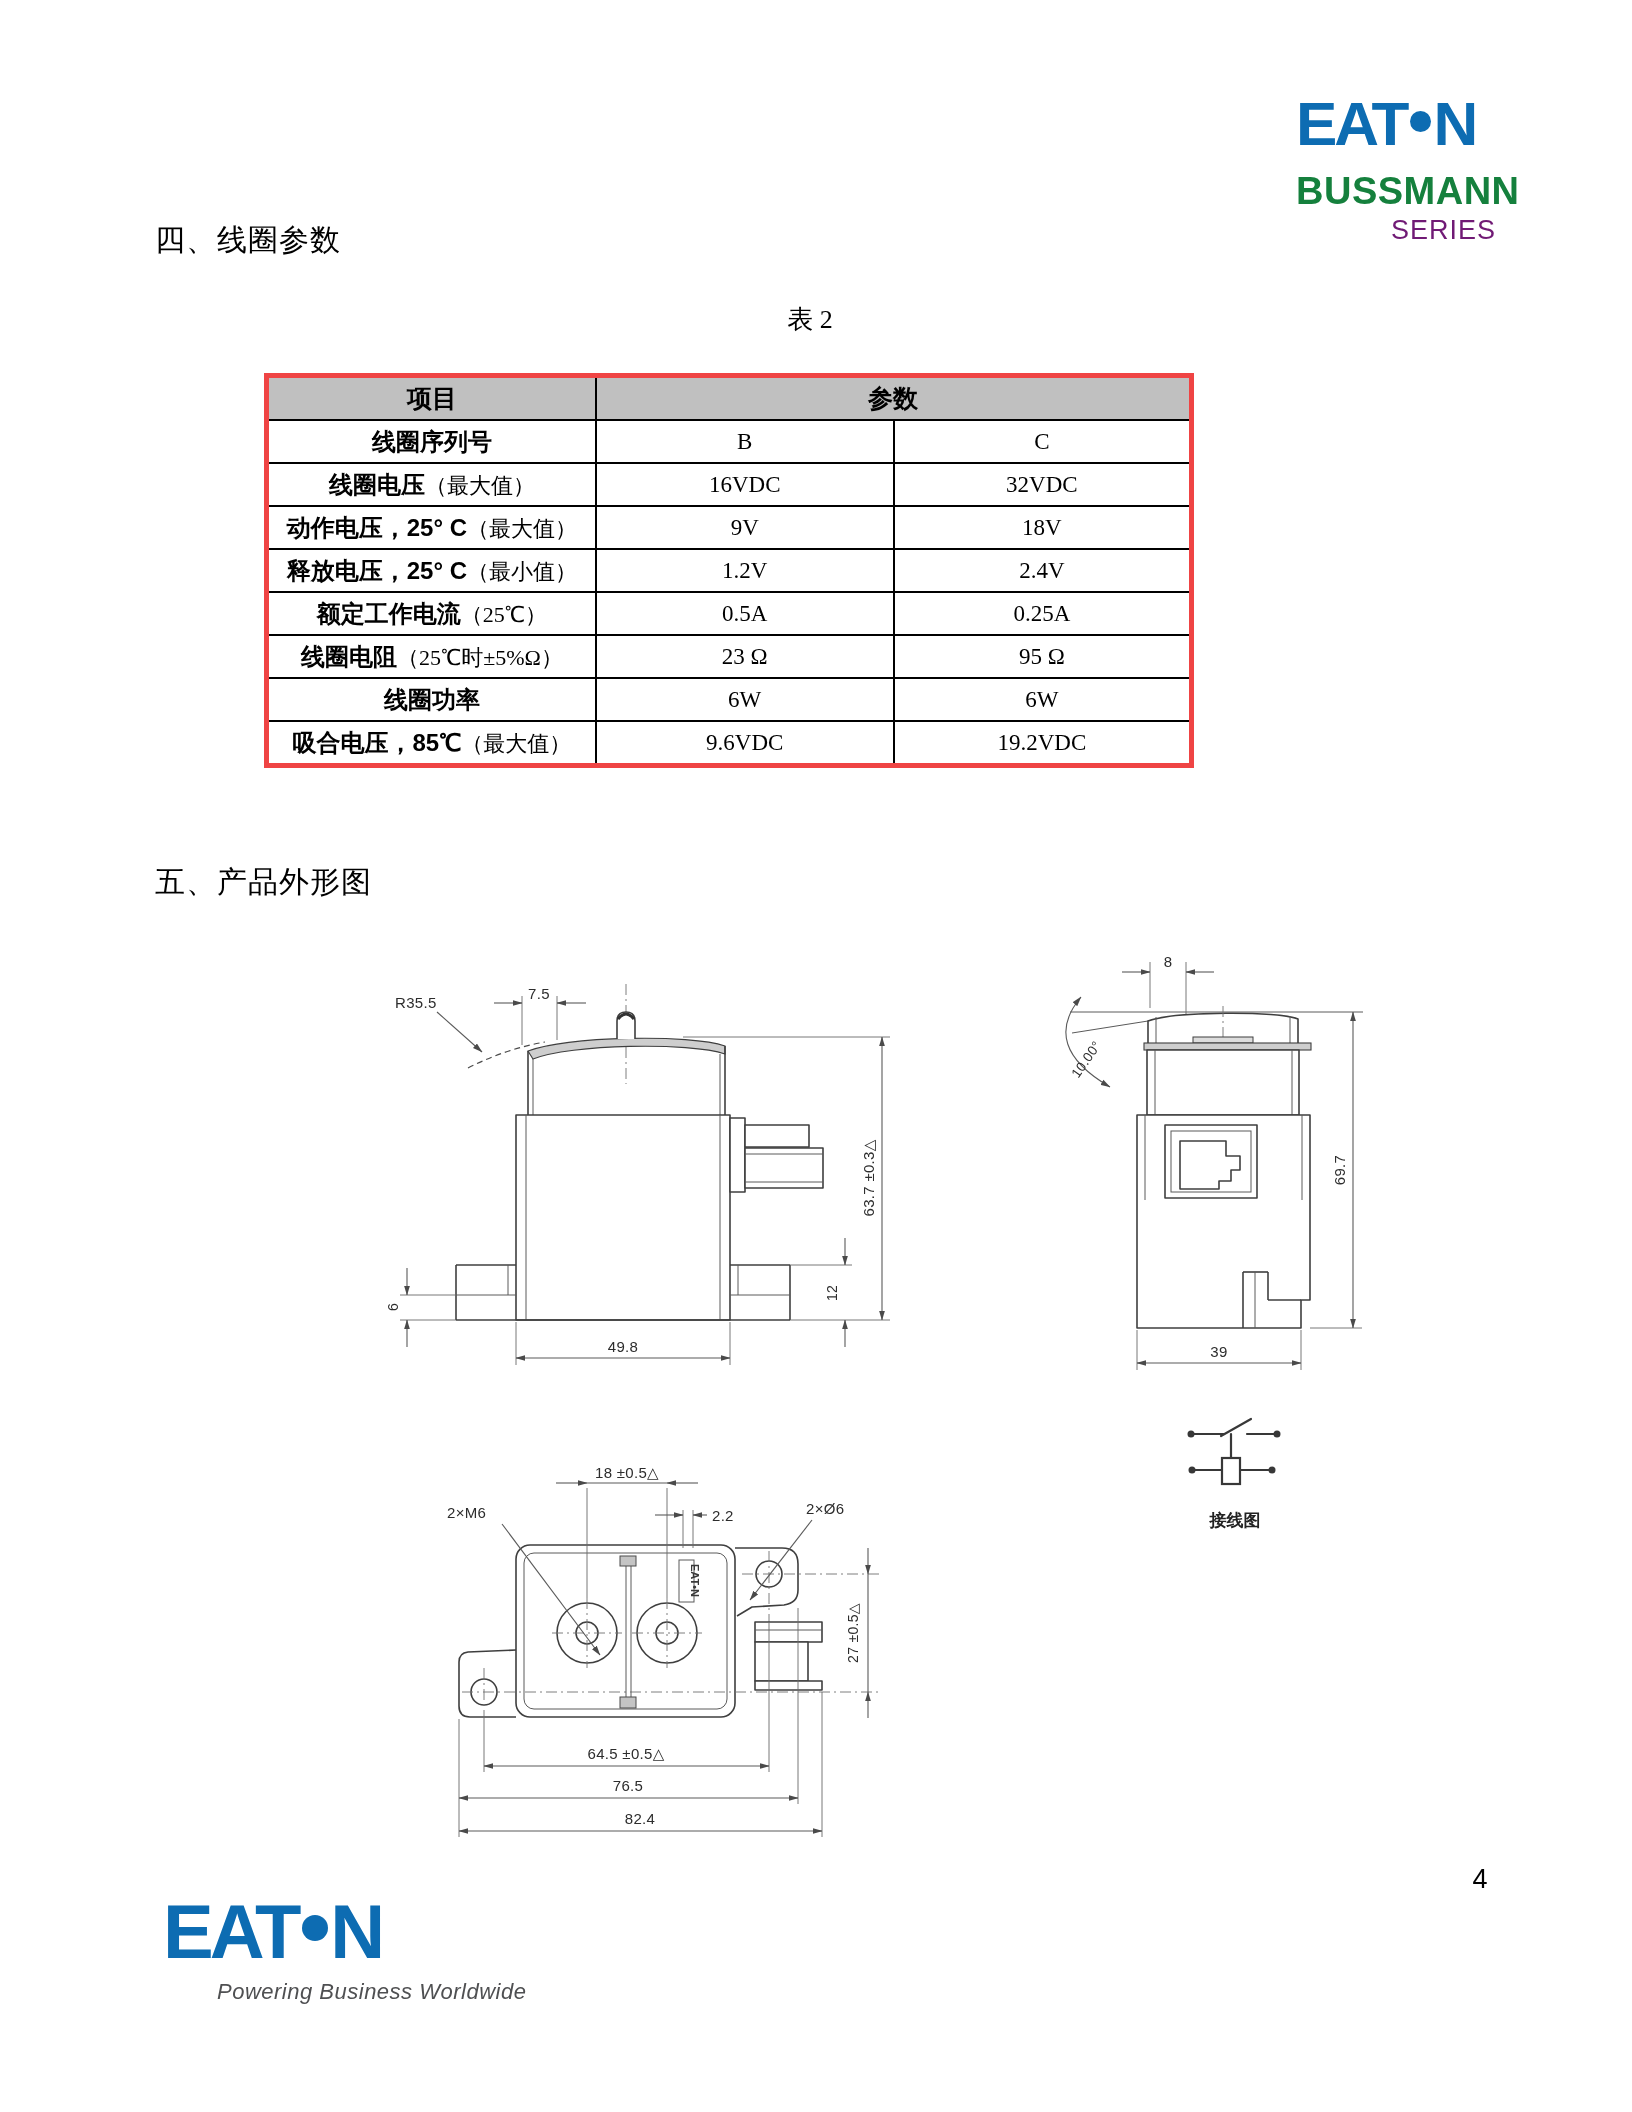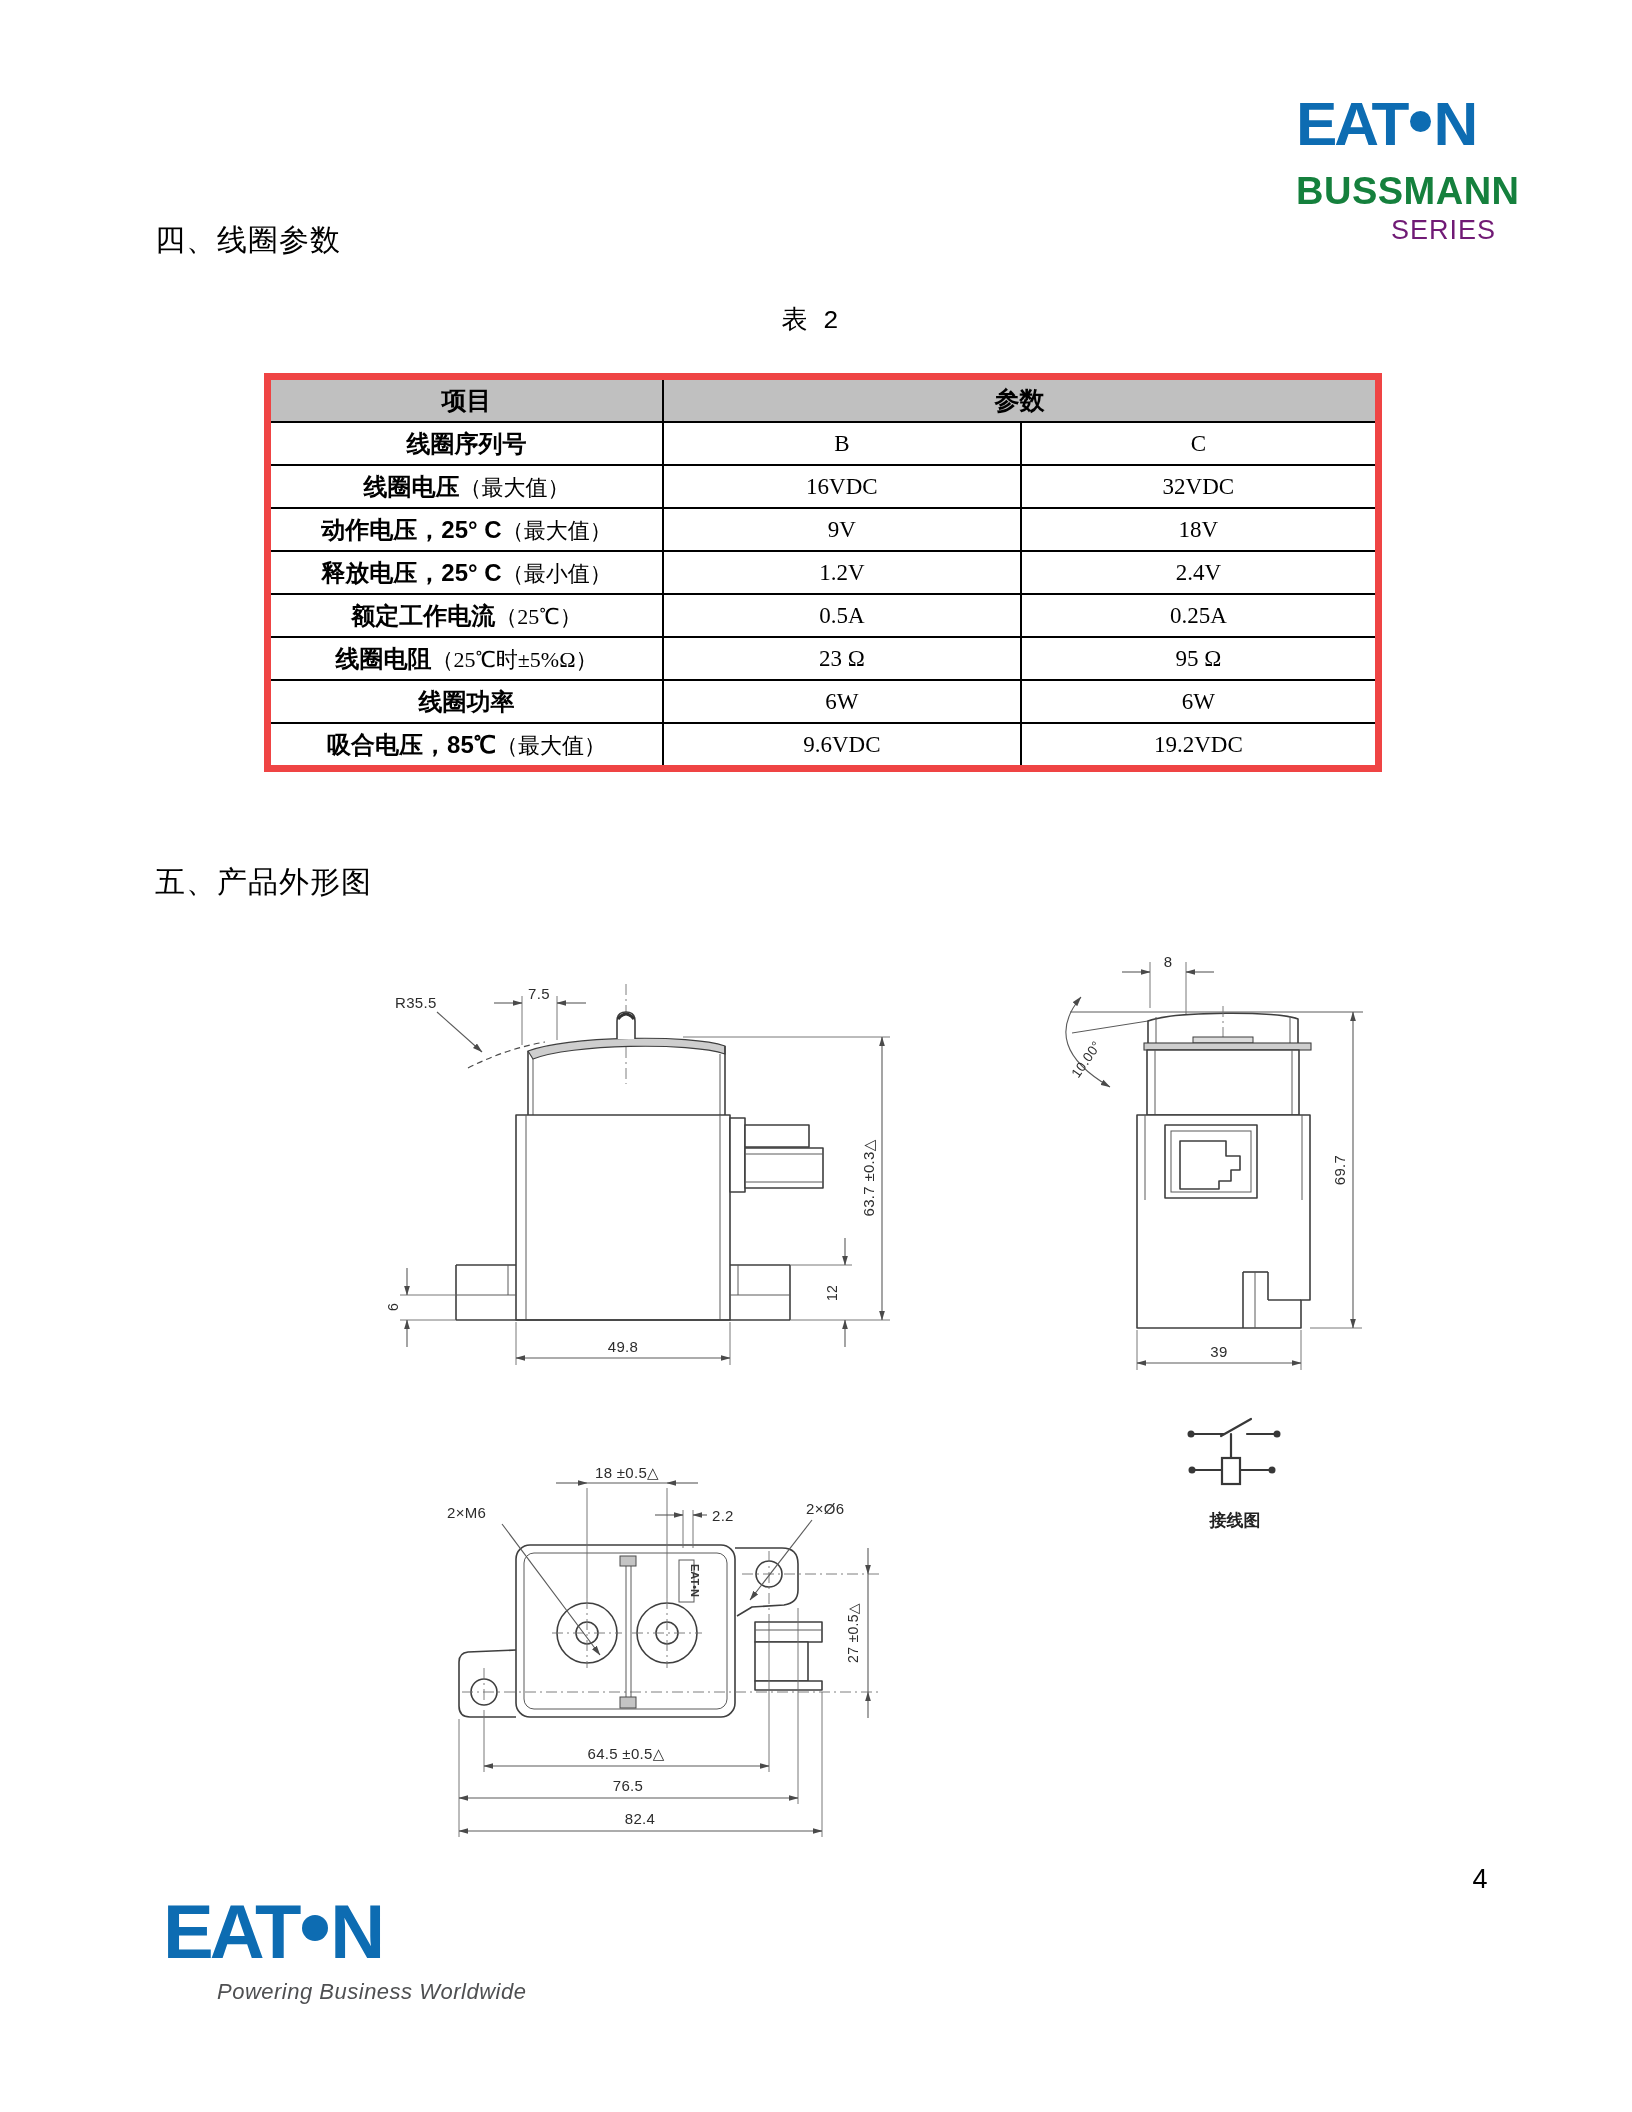--- a/index.html
+++ b/index.html
@@ -19,25 +19,25 @@
   .brand-bottom{left:163px;top:1894px;}
   .brand-bottom .eaton-logo{font-size:76px;letter-spacing:-4px;}
   .brand-bottom .dot{width:26px;height:26px;margin:0 2px 0 5px;transform:translateY(-4px);}
   .tagline{margin:9px 0 0 54px;font-size:22px;font-style:italic;color:#4f5052;letter-spacing:.5px;}
 
   
   .sec{font-family:Liberation Serif, serif;font-size:30px;letter-spacing:1px;}
   #sec-coil{left:155px;top:220px;}
   #sec-outline{left:155px;top:862px;}
   .tbl-caption{left:640px;top:302px;width:340px;text-align:center;
-    font-family:Liberation Mono, monospace;font-size:26px;}
-
-  
-  table.coil{position:absolute;left:264px;top:373px;width:1118px;border-collapse:collapse;
-    table-layout:fixed;border:7px solid #ef4444;}
+    font-family:Liberation Serif, serif;font-size:26px;}
+
+  
+  table.coil{position:absolute;left:264px;top:373px;width:930px;border-collapse:collapse;
+    table-layout:fixed;border:5px solid #ef4444;}
   table.coil th,table.coil td{border:2px solid #000;height:41px;padding:0;overflow:hidden;white-space:nowrap;}
   table.coil th{background:#c0c0c0;font-size:25px;font-weight:bold;text-align:center;}
   td.item{font-size:24px;font-weight:bold;padding-left:10px;text-align:center;}
   td.item .note{font-weight:400;font-size:22px;font-family:"Liberation Serif",serif;}
   td.val{font-family:"Liberation Serif",serif;font-size:23px;text-align:center;font-weight:400;}
 
   
   svg#drawing{position:absolute;left:0;top:930px;}
   .ol{stroke:#3f3f3f;stroke-width:1.6;fill:none;stroke-linejoin:round;}
   .olw{stroke:#3f3f3f;stroke-width:1.6;fill:#ffffff;stroke-linejoin:round;}

